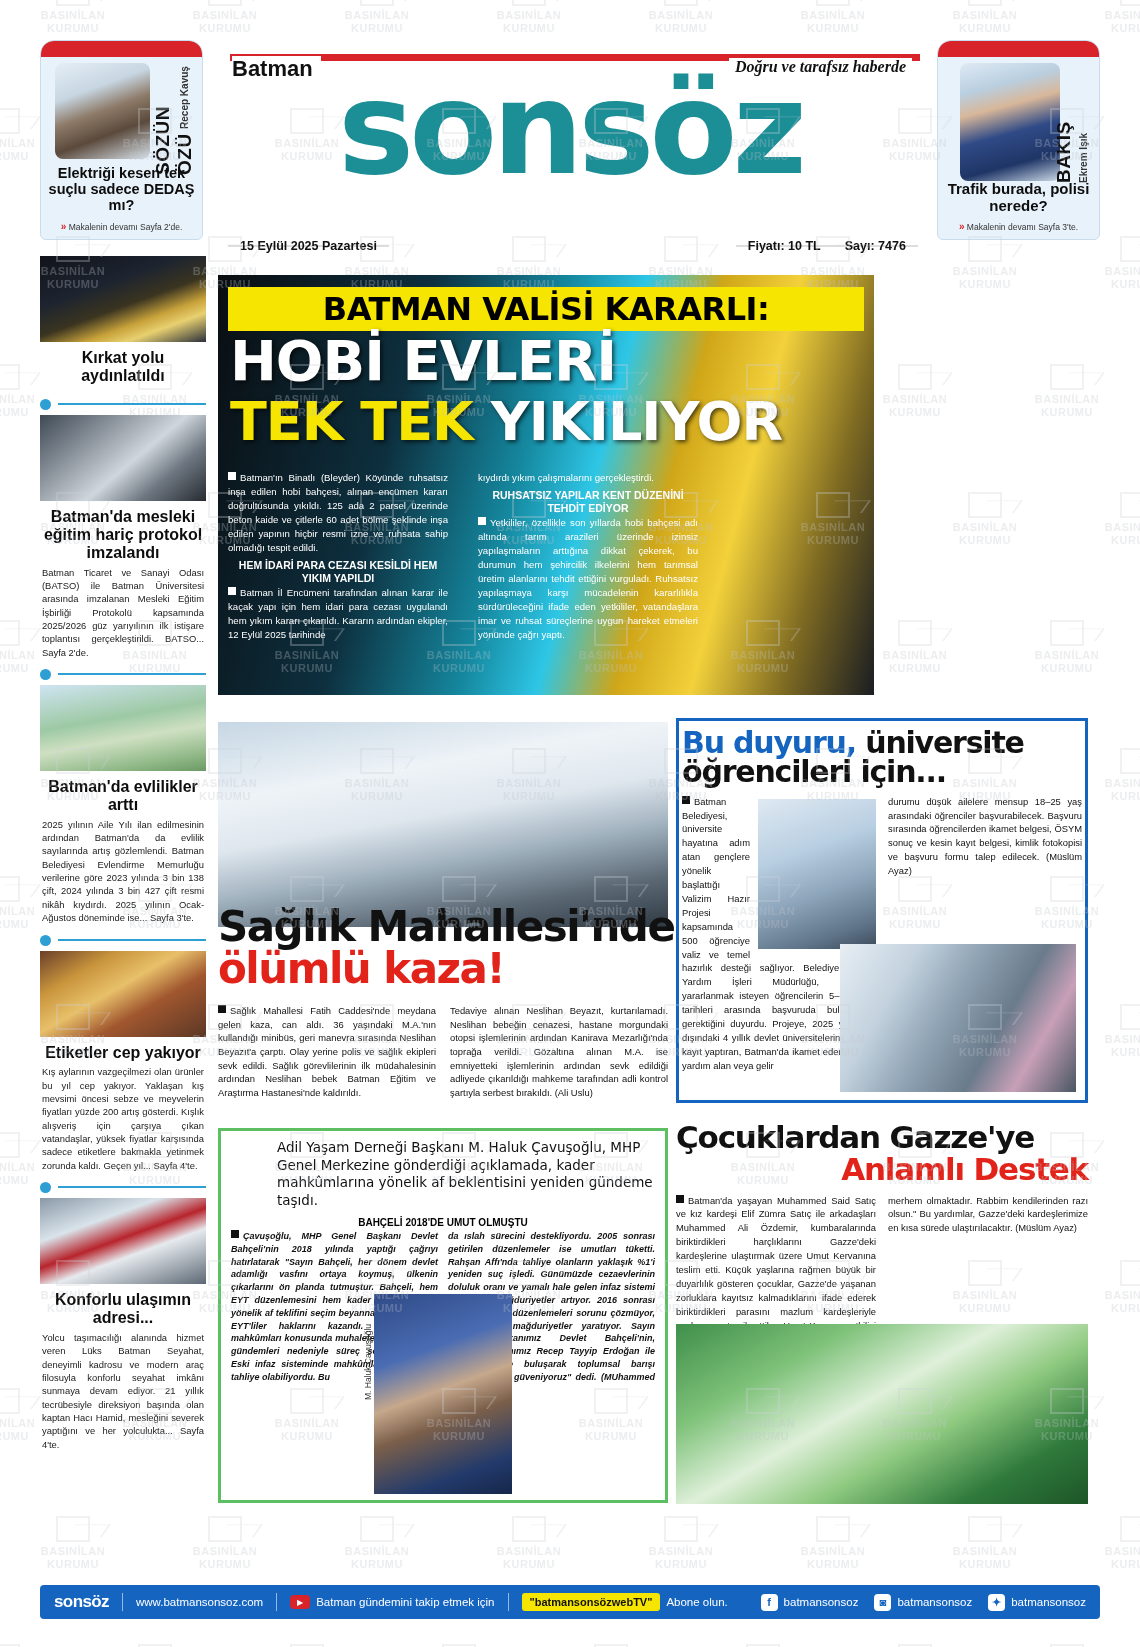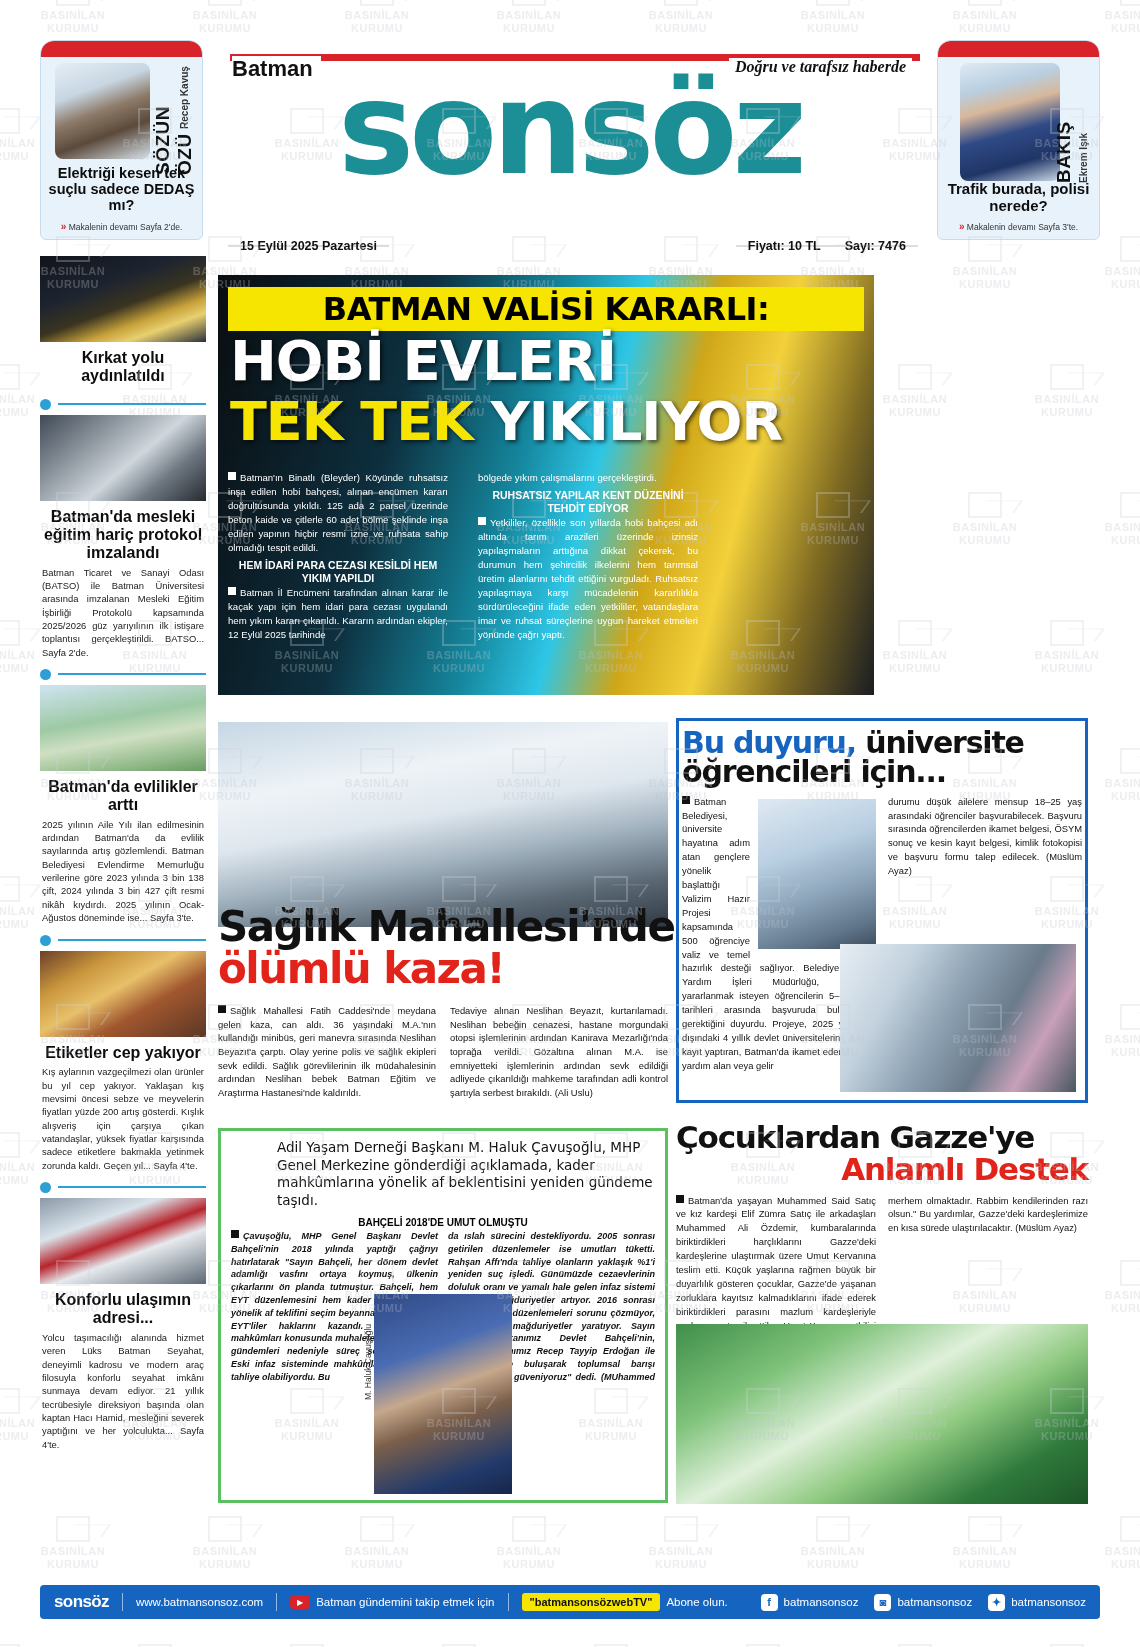--- a/index.html
+++ b/index.html
@@ -397,21 +397,21 @@
       <span class="y">TEK TEK</span>
       <span class="w">YIKILIYOR</span>
     </div>
     <div class="lead-body">
       <div class="lead-col">
         <p><span class="sq"></span><span>Batman'ın Binatlı (Bleyder) Köyünde ruhsatsız inşa edilen hobi bahçesi, alınan encümen kararı doğrultusunda yıkıldı. 125 ada 2 parsel üzerinde beton kaide ve çitlerle 60 adet bölme şeklinde inşa edilen yapının hiçbir resmi izne ve ruhsata sahip olmadığı tespit edildi.</span></p>
         <div class="sub-h">HEM İDARİ PARA CEZASI KESİLDİ HEM YIKIM YAPILDI</div>
         <p><span class="sq"></span><span>Batman İl Encümeni tarafından alınan karar ile kaçak yapı için hem idari para cezası uygulandı hem yıkım kararı çıkarıldı. Kararın ardından ekipler, 12 Eylül 2025 tarihinde</span></p>
       </div>
       <div class="lead-col">
-        <p>bölgede yıkım çalışmalarını gerçekleştirdi.</p>
+        <p>kıydırdı yıkım çalışmalarını gerçekleştirdi.</p>
         <div class="sub-h">RUHSATSIZ YAPILAR KENT DÜZENİNİ TEHDİT EDİYOR</div>
         <p><span class="sq"></span><span>Yetkililer, özellikle son yıllarda hobi bahçesi adı altında tarım arazileri üzerinde izinsiz yapılaşmaların arttığına dikkat çekerek, bu durumun hem şehircilik ilkelerini hem tarımsal üretim alanlarını tehdit ettiğini vurguladı. Ruhsatsız yapılaşmaya karşı mücadelenin kararlılıkla sürdürüleceğini ifade eden yetkililer, vatandaşlara imar ve ruhsat süreçlerine uygun hareket etmeleri yönünde çağrı yaptı.</span></p>
       </div>
     </div>
   </div>
 
   <div class="mid">
     <div class="mid-img">
         <div class="ph ph-amb"></div>
       </div>

